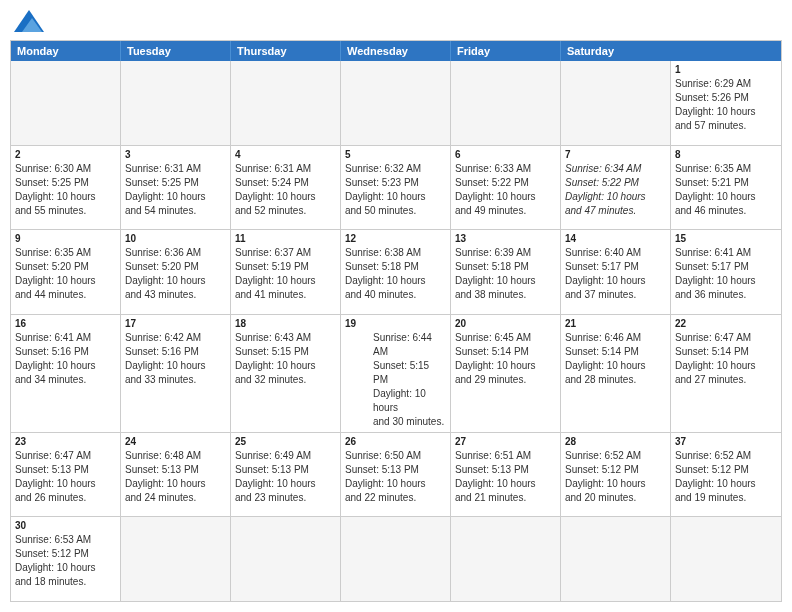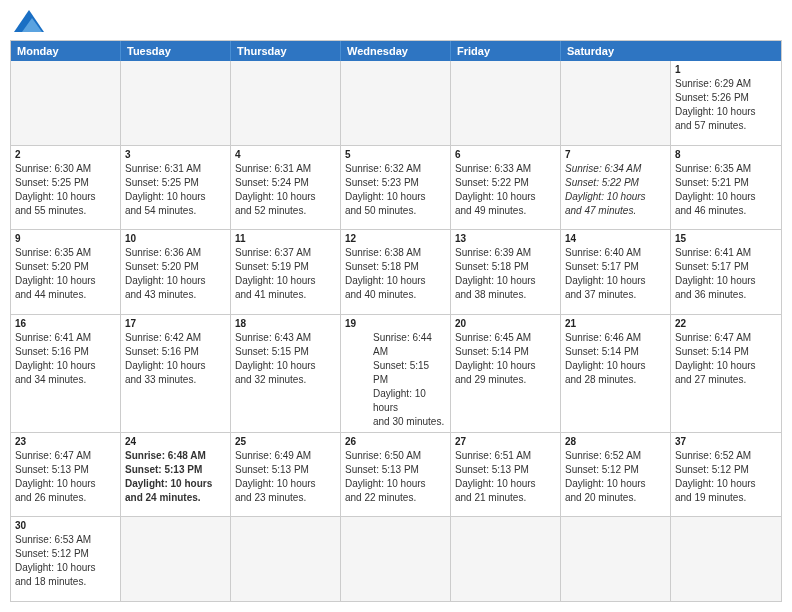--- a/index.html
+++ b/index.html
@@ -310,21 +310,21 @@
         <div class="week-row">
           <div class="day-cell">
             <span class="day-number">23</span>
             <div class="day-info" style="white-space: pre-line;">Sunrise: 6:47 AM
 Sunset: 5:13 PM
 Daylight: 10 hours
 and 26 minutes.</div>
           </div>
           <div class="day-cell">
             <span class="day-number">24</span>
-            <div class="day-info" style="white-space: pre-line; font-weight: bold;">Sunrise: 6:48 AM
+            <div class="day-info" style="white-space: pre-line;">Sunrise: 6:48 AM
 Sunset: 5:13 PM
 Daylight: 10 hours
 and 24 minutes.</div>
           </div>
           <div class="day-cell">
             <span class="day-number">25</span>
             <div class="day-info" style="white-space: pre-line;">Sunrise: 6:49 AM
 Sunset: 5:13 PM
 Daylight: 10 hours
 and 23 minutes.</div>

